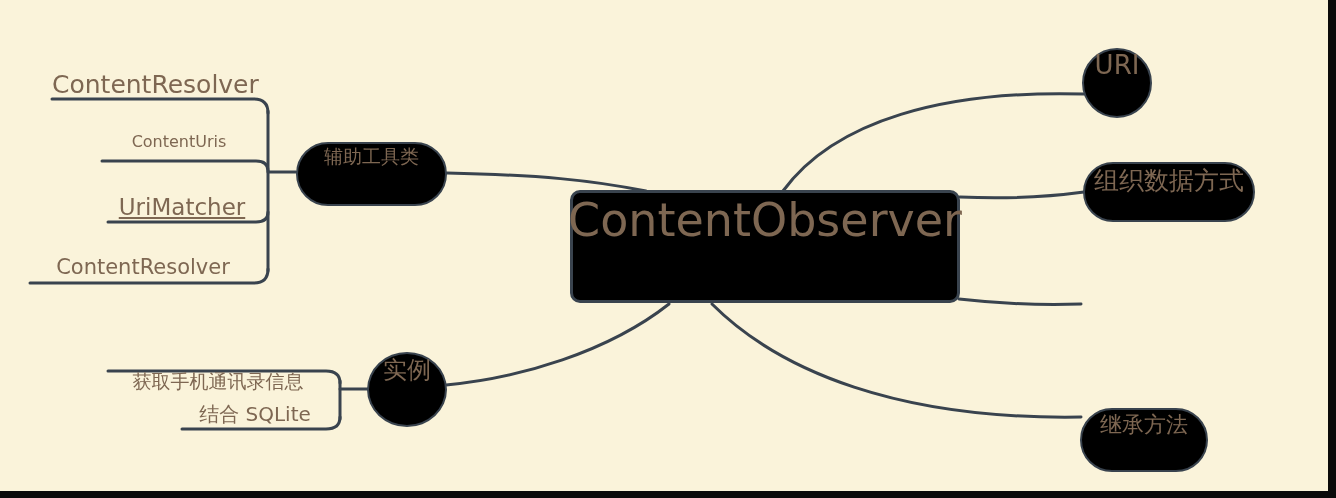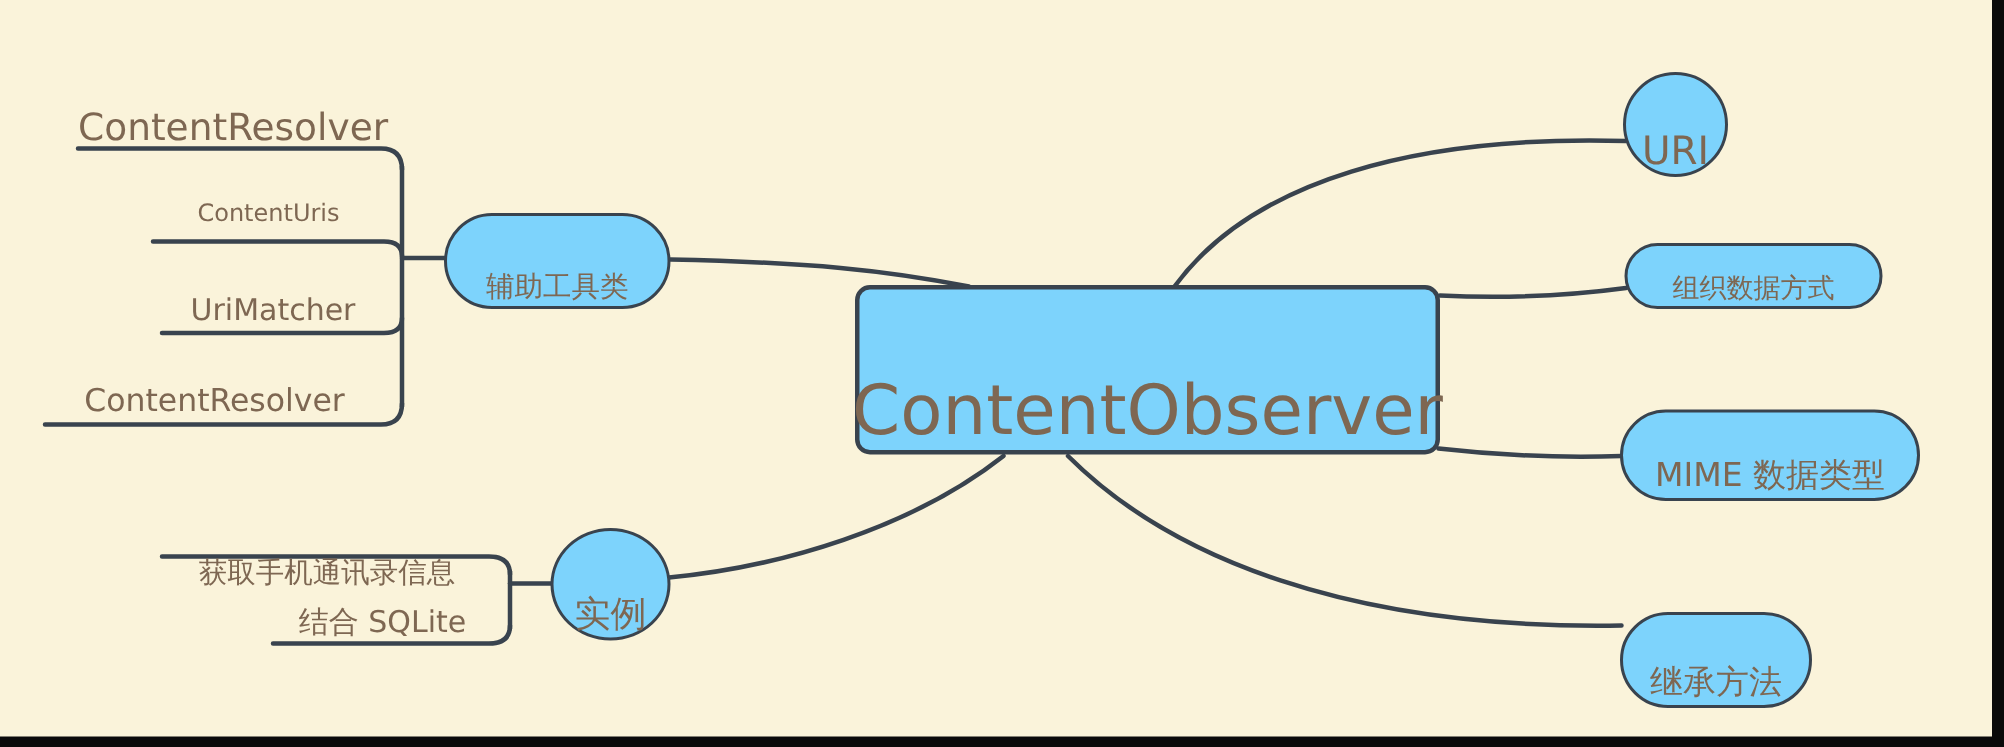--- a/index.html
+++ b/index.html
@@ -23,49 +23,49 @@
     pointer-events:none;
   }
   .edges path{
     fill:none;
     stroke:#39434e;
     stroke-width:3;
     stroke-linecap:round;
   }
   .node{
     position:absolute;
-    background:#7dd3fc;
+    background:#000000;
     border:2px solid #39434e;
     color:#7e6752;
-    display:flex;align-items:flex-end;justify-content:center;
+    display:flex;align-items:flex-start;justify-content:center;
     box-sizing:border-box;
     white-space:nowrap;
   }
   .root-node{
     left:570px;top:190px;width:390px;height:113px;
     border-width:3px;border-radius:10px;
     font-size:46px;
   }
   .pill{border-radius:40px;}
   .circle{border-radius:50%;}
   .n-helper{left:296px;top:142px;width:151px;height:64px;font-size:19px;}
   .n-example{left:367px;top:352px;width:80px;height:75px;font-size:24px;}
   .n-uri{left:1082px;top:48px;width:70px;height:70px;font-size:26px;}
-  .n-org{left:1083px;top:162px;width:172px;height:44px;font-size:18px;}
+  .n-org{left:1083px;top:162px;width:172px;height:60px;font-size:25px;}
   .n-mime{left:1080px;top:273px;width:200px;height:61px;font-size:22px;}
   .n-inherit{left:1080px;top:408px;width:128px;height:64px;font-size:22px;}
   .leaf-label{
     position:absolute;
     color:#7e6752;
     text-align:center;
     white-space:nowrap;
   }
   .l-resolver{left:52px;top:70px;width:200px;font-size:25px;}
   .l-uris{left:102px;top:132px;width:154px;font-size:16px;}
-  .l-matcher{left:108px;top:194px;width:148px;font-size:20px;}
+  .l-matcher{left:108px;top:194px;width:148px;font-size:23px;text-decoration:underline;}
   .l-observer{left:30px;top:255px;width:226px;font-size:21px;}
   .l-contacts{left:108px;top:343px;width:220px;font-size:19px;margin-top:26px;}
   .l-sqlite{left:182px;top:401px;width:146px;font-size:20px;}
 </style>
 </head>
 <body>
 
 <div class="stage">
   <div class="canvas">
 
@@ -120,21 +120,18 @@
     <div class="leaf-label l-sqlite">
       <span>结合 SQLite</span>
     </div>
 
     <div class="node circle n-uri">
       <span>URI</span>
     </div>
     <div class="node pill n-org">
       <span>组织数据方式</span>
     </div>
-    <div class="node pill n-mime">
-      <span>MIME 数据类型</span>
-    </div>
     <div class="node pill n-inherit">
       <span>继承方法</span>
     </div>
 
   </div>
 </div>
 
 </body></html>

